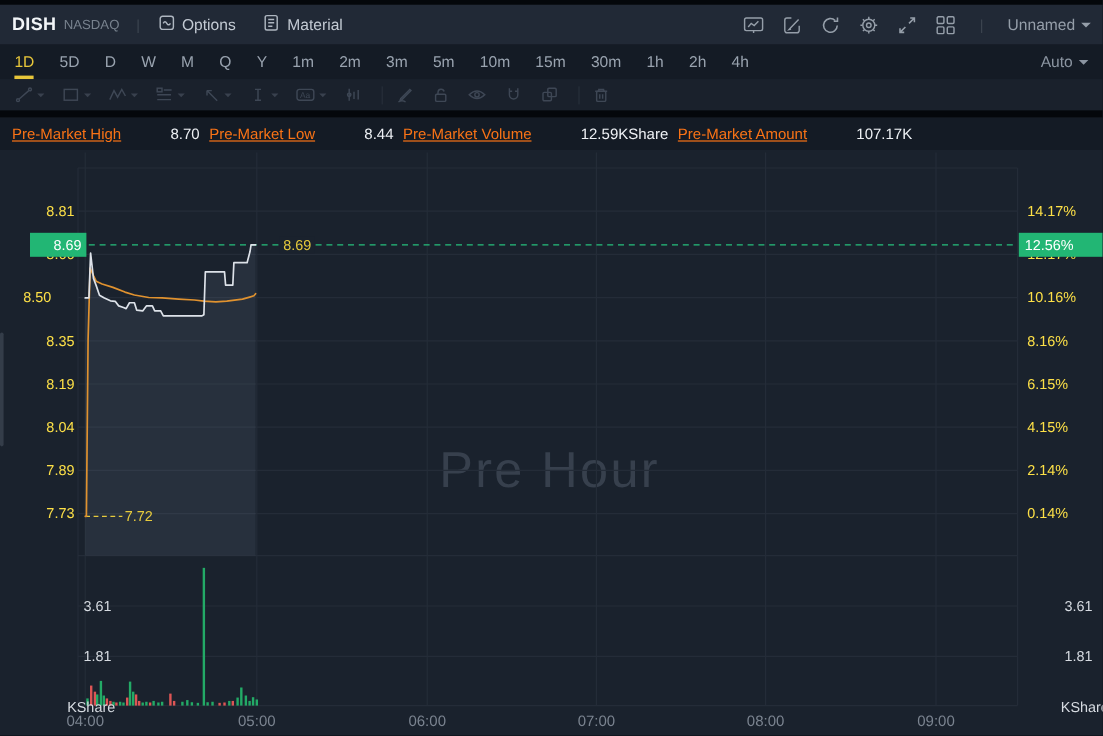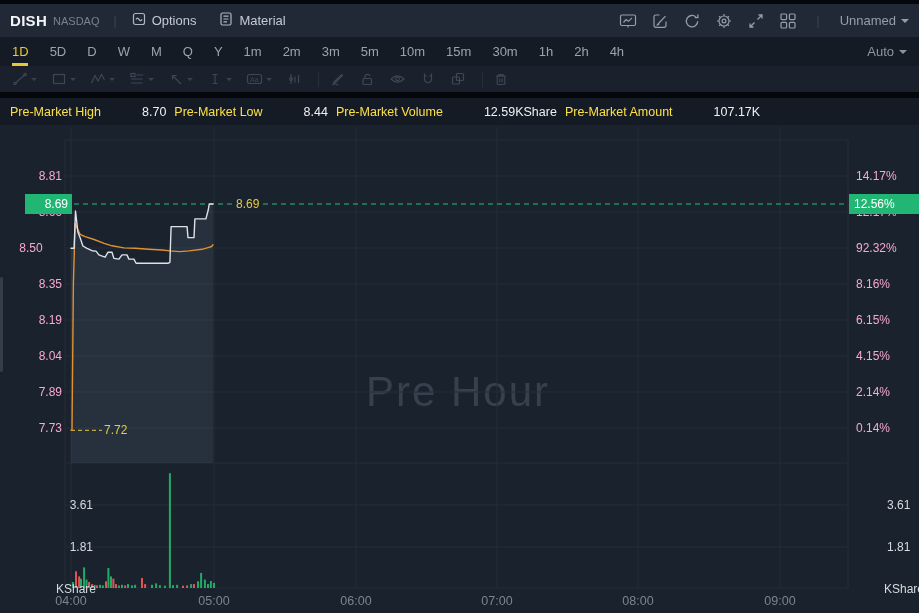--- a/index.html
+++ b/index.html
@@ -40,30 +40,30 @@
   .tool { display:flex; align-items:center; gap:3px; margin-right:14px; cursor:pointer; }
   .tool svg { stroke:#3e4755; }
   .tool .tcaret { width:0; height:0; border-left:3.5px solid transparent; border-right:3.5px solid transparent;
            border-top:3.5px solid #39414e; }
   .tool-sep { width:1px; height:15px; background:#272f3a; margin:0 10px 0 2px; }
 
   .blk-sep { position:absolute; left:0; top:92px; width:919px; height:6px; background:#04070b; }
 
   .info-bar { position:absolute; left:0; top:98px; width:919px; height:27px; background:#141b25;
               display:flex; align-items:center; padding:0 10px; font-size:12.5px; }
-  .info-label { color:#fde047; margin-right:5px; }
+  .info-label { color:#f97316; margin-right:5px;text-decoration:underline; }
   .info-value { color:#eef1f5; margin-right:8px;margin-left:36px; }
 
   
   .chart { position:absolute; left:0; top:125px; width:919px; height:488px; background:#1a222d; }
   .chart svg.plot { position:absolute; left:0; top:0; }
   .watermark { position:absolute; left:458px; top:267px; transform:translate(-50%,-50%);
                font-size:42px; color:#37404d; letter-spacing:2px; white-space:nowrap; }
   .axis-lab { position:absolute; font-size:12px; transform:translateY(-50%); white-space:nowrap; }
-  .axis-green { color:#f9a8d4; }
+  .axis-green { color:#fde047; }
   .axis-white { color:#d6dbe1;margin-left:31px; }
   .x-lab { position:absolute; font-size:12.5px; color:#7b8490; transform:translate(-50%,-50%); top:476px; }
   .badge { position:absolute; top:69px; height:20px; background:#22b674; color:#ffffff; font-size:12px;
            display:flex; align-items:center; }
   .badge-left { left:25px; width:47px; justify-content:flex-end; padding-right:4px; }
   .badge-right { left:849px; width:70px; justify-content:flex-start; padding-left:5px; }
   .float-tag { position:absolute; font-size:12px; color:#e7cb3d; transform:translateY(-50%);
                background:#1a222d; padding:0 3px; }
   .edge-handle { position:absolute; left:0; top:152px; width:3px; height:95px; background:#343d49; border-radius:2px; }
 </style>
@@ -357,21 +357,21 @@
         <div class="axis-lab axis-green" style="left: 0px; width: 62px; top: 51px; text-align: right;">8.81</div>
         <div class="axis-lab axis-green" style="left: 0px; width: 62px; top: 87px; text-align: right;">8.66</div>
         <div class="axis-lab axis-green" style="left: 0px; width: 62px; top: 123px; text-align: center;">8.50</div>
         <div class="axis-lab axis-green" style="left: 0px; width: 62px; top: 159px; text-align: right;">8.35</div>
         <div class="axis-lab axis-green" style="left: 0px; width: 62px; top: 195px; text-align: right;">8.19</div>
         <div class="axis-lab axis-green" style="left: 0px; width: 62px; top: 231px; text-align: right;">8.04</div>
         <div class="axis-lab axis-green" style="left: 0px; width: 62px; top: 267px; text-align: right;">7.89</div>
         <div class="axis-lab axis-green" style="left: 0px; width: 62px; top: 303px; text-align: right;">7.73</div>
         <div class="axis-lab axis-green" style="left: 856px; top: 51px;">14.17%</div>
         <div class="axis-lab axis-green" style="left: 856px; top: 87px;">12.17%</div>
-        <div class="axis-lab axis-green" style="left: 856px; top: 123px;">92.32%</div>
+        <div class="axis-lab axis-green" style="left: 856px; top: 123px;">10.16%</div>
         <div class="axis-lab axis-green" style="left: 856px; top: 159px;">8.16%</div>
         <div class="axis-lab axis-green" style="left: 856px; top: 195px; text-align: right;">6.15%</div>
         <div class="axis-lab axis-green" style="left: 856px; top: 231px;">4.15%</div>
         <div class="axis-lab axis-green" style="left: 856px; top: 267px;">2.14%</div>
         <div class="axis-lab axis-green" style="left: 856px; top: 303px;">0.14%</div>
         <div class="axis-lab axis-white" style="left: 0px; width: 62px; top: 380px; text-align: right;">3.61</div>
         <div class="axis-lab axis-white" style="left: 856px; top: 380px;">3.61</div>
         <div class="axis-lab axis-white" style="left: 0px; width: 62px; top: 422px; text-align: right;">1.81</div>
         <div class="axis-lab axis-white" style="left: 856px; top: 422px;">1.81</div>
         <div class="axis-lab axis-white" style="left: 0px; width: 65px; top: 464px; text-align: right;">KShare</div>

